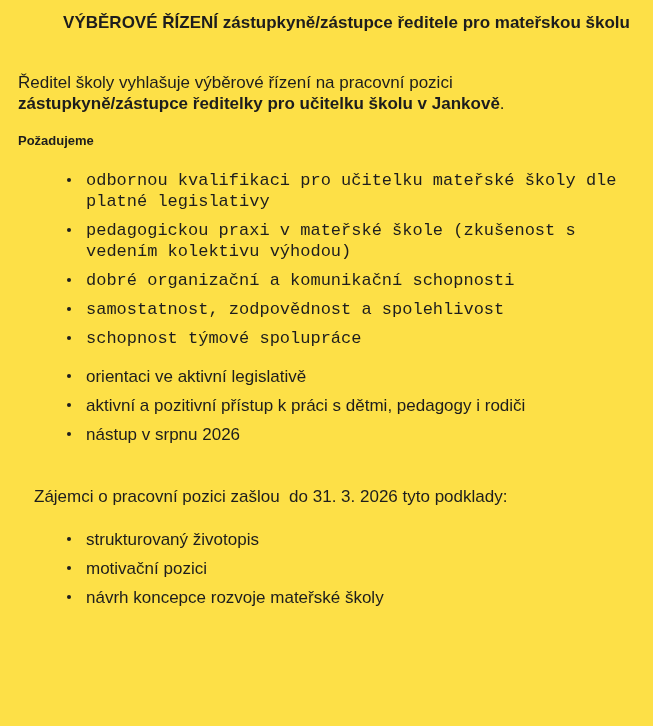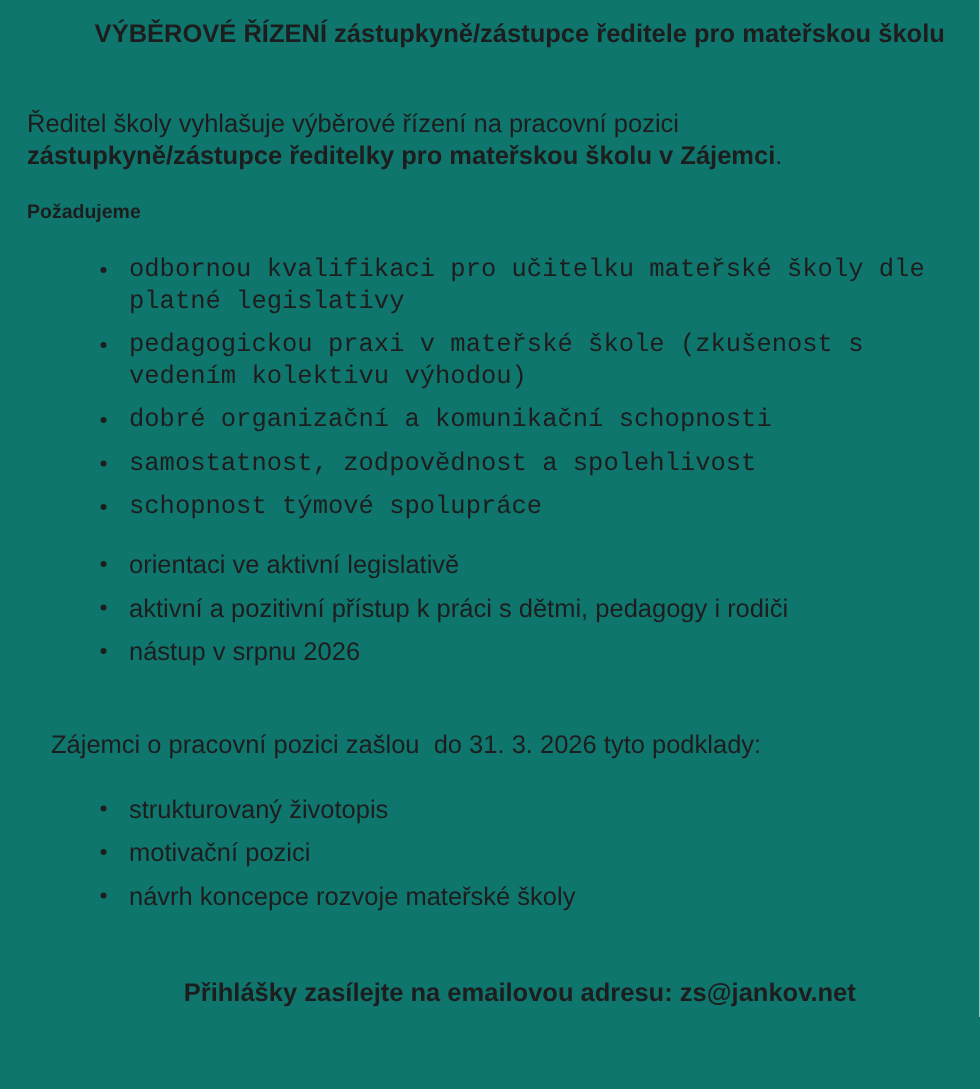--- a/index.html
+++ b/index.html
@@ -5,21 +5,21 @@
 <style>
   html, body {
     margin: 0;
     padding: 0;
     background: #ffffff;
   }
   .doc {
     position: relative;
     width: 653px;
     height: 726px;
-    background: #0f766e;
+    background: #fde047;
     overflow: hidden;
     font-family: "Liberation Sans", "DejaVu Sans", sans-serif;
     font-size: 17px;
     line-height: 21px;
     color: #1d1d1d;
   }
   .title {
     margin: 12px 0 0 40px;
     font-size: 17px;
     font-weight: bold;
@@ -69,21 +69,21 @@
 </style>
 </head>
 <body>
 
 <div class="doc">
 
   <h1 class="title">VÝBĚROVÉ ŘÍZENÍ zástupkyně/zástupce ředitele pro mateřskou školu</h1>
 
   <p class="intro">
     <span class="line">Ředitel školy vyhlašuje výběrové řízení na pracovní pozici</span>
-    <span class="line"><b>zástupkyně/zástupce ředitelky pro mateřskou školu v Zájemci</b><span>.</span></span>
+    <span class="line"><b>zástupkyně/zástupce ředitelky pro učitelku školu v Jankově</b><span>.</span></span>
   </p>
 
   <h2 class="heading">Požadujeme</h2>
 
   <div class="bullet-list list-req1">
 
       <div class="bullet-item">
         <span class="dot"></span>
         <span class="bullet-text">odbornou kvalifikaci pro učitelku mateřské školy dle platné legislativy</span>
       </div>
@@ -140,15 +140,14 @@
         <span class="dot"></span>
         <span class="bullet-text">motivační pozici</span>
       </div>
 
       <div class="bullet-item">
         <span class="dot"></span>
         <span class="bullet-text">návrh koncepce rozvoje mateřské školy</span>
       </div>
     </div>
 
-  <p class="footer">Přihlášky zasílejte na emailovou adresu: zs@jankov.net</p>
 
 </div>
 
 </body></html>

